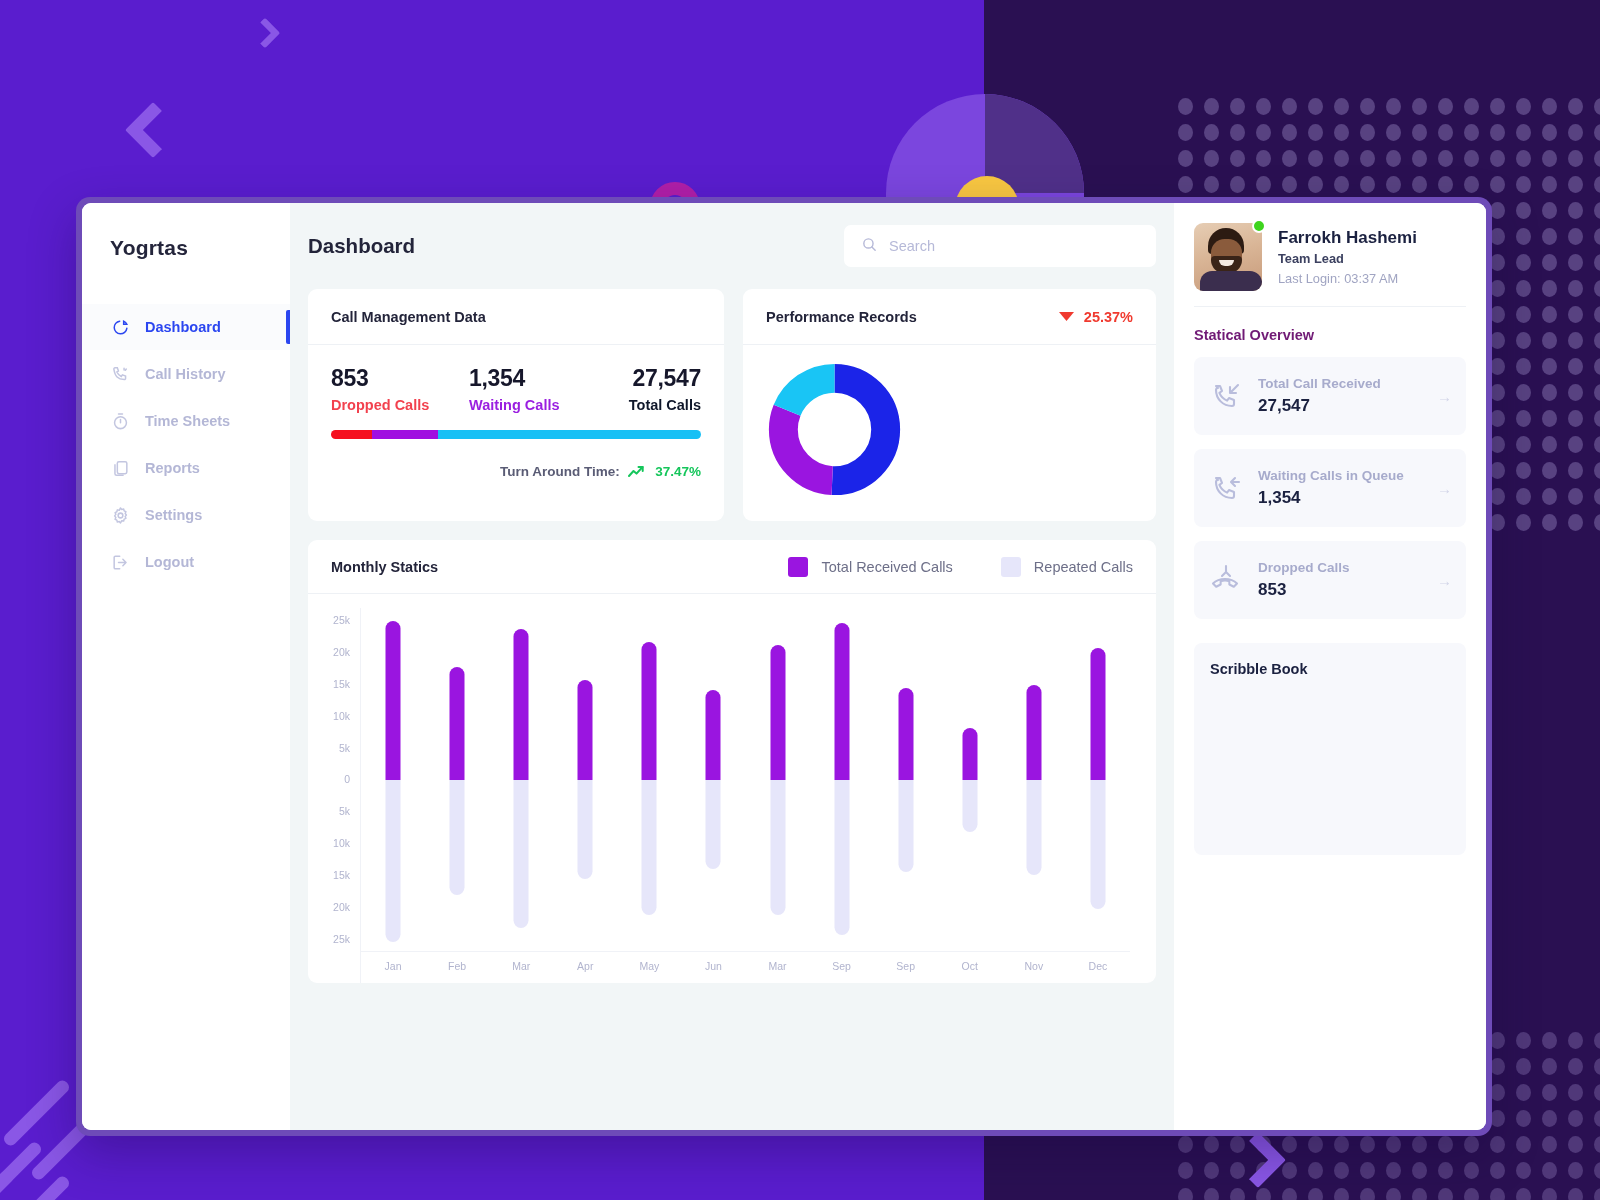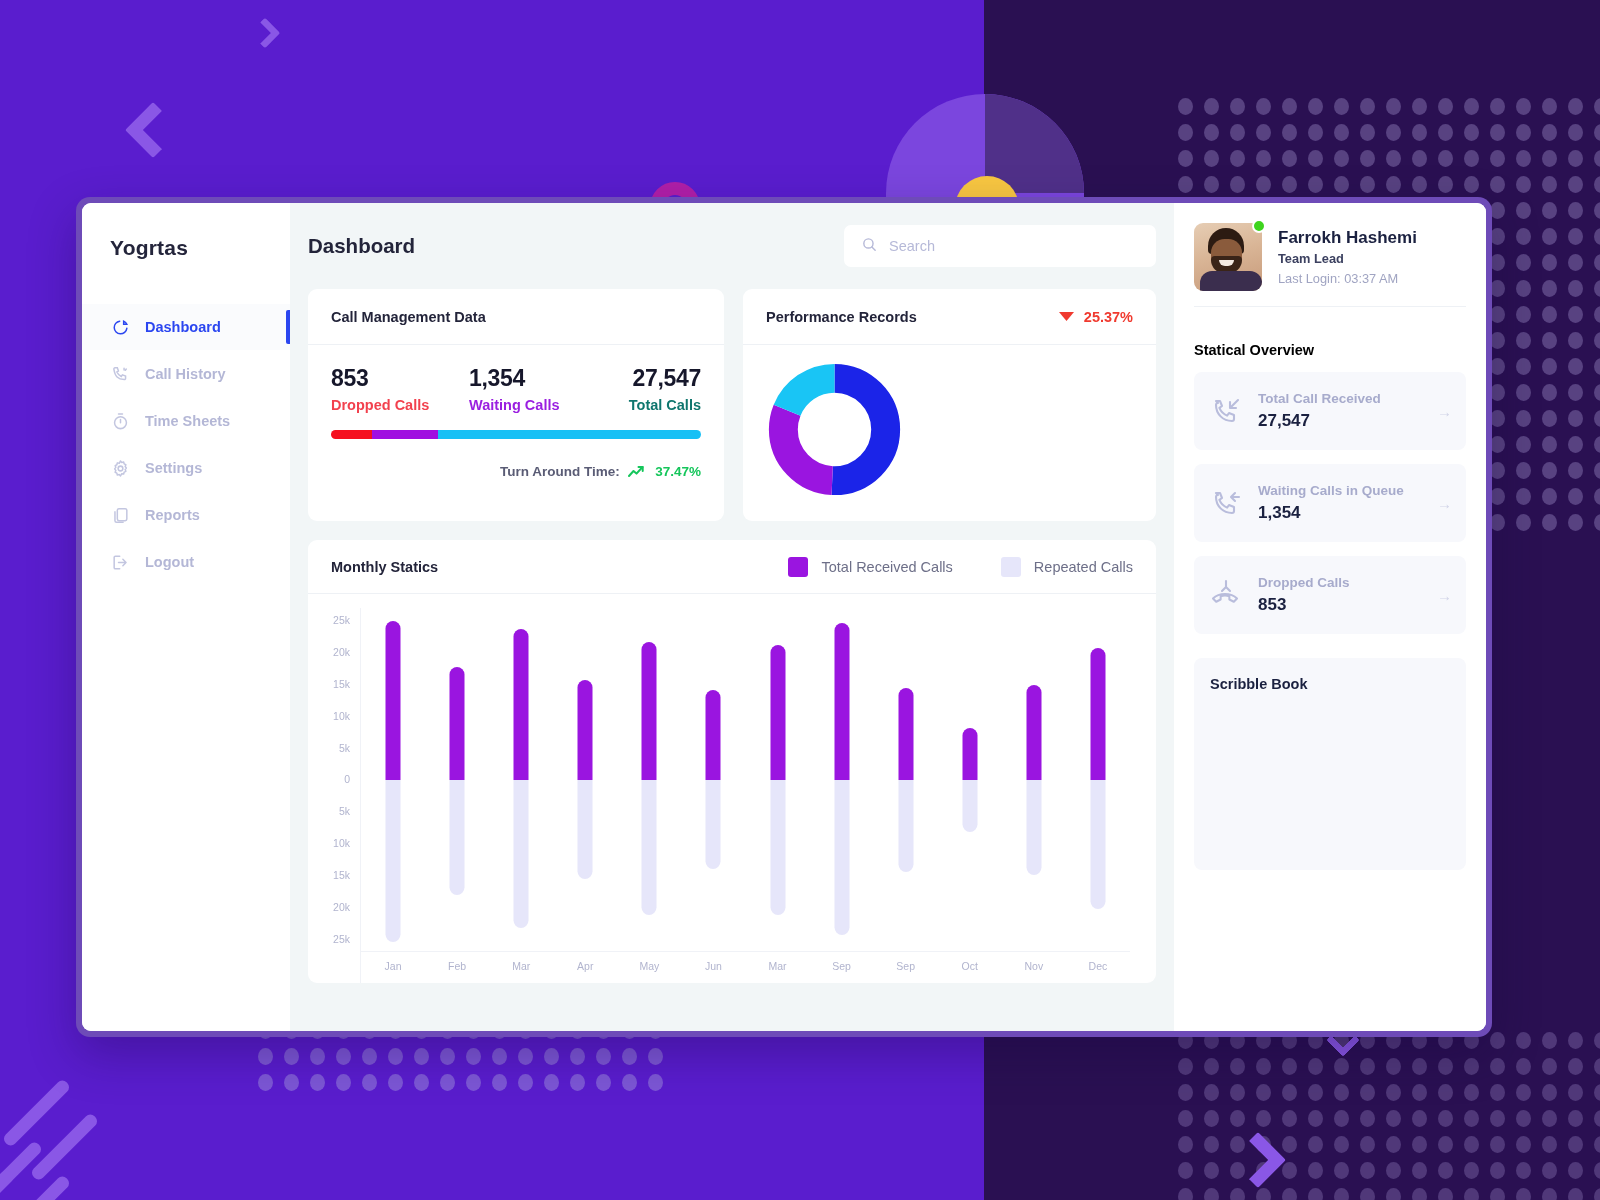--- a/index.html
+++ b/index.html
@@ -43,21 +43,21 @@
   .chev-thin { border-width: 0 7px 7px 0; }
 
   .stripes { position: absolute; left: 0px; top: 1070px; width: 130px; height: 130px; }
   .stripes i {
     position: absolute; width: 13px; height: 86px; background: #8A57E6;
     border-radius: 6px; transform: rotate(45deg); transform-origin: center;
   }
 
   
   #window {
-    position: absolute; left: 76px; top: 197px; width: 1416px; height: 840px;
+    position: absolute; left: 76px; top: 197px; width: 1416px; height: 939px;
     background: #6E4BB8; border-radius: 14px; padding: 6px;
     box-shadow: 0 18px 48px rgba(20,0,60,.30);
   }
   #app {
     width: 100%; height: 100%; background: #F2F6F7; border-radius: 9px;
     display: flex; overflow: hidden;
   }
 
   
   #sidebar {
@@ -113,21 +113,21 @@
     border-bottom: 1px solid #EEF1F5;
     font-size: 14.5px; font-weight: bold; color: #23243A;
   }
   .cmd-body { padding: 20px 23px 0; }
   .kpis { display: flex; }
   .kpi { flex: 1; }
   .kpi:nth-child(2) { text-align: left; padding-left: 22px; }
   .kpi:nth-child(3) { text-align: right; }
   .kpi-num { font-size: 23px; font-weight: bold; color: #16172B; letter-spacing: -.3px; }
   .kpi-lbl { margin-top: 5px; font-size: 14.5px; font-weight: bold; }
-  .c-red { color: #F2414E; } .c-pur { color: #9A1FE0; } .c-cyan { color: #0f766e; }
+  .c-red { color: #F2414E; } .c-pur { color: #9A1FE0; } .c-cyan { color: #0f172a; }
   .pbar { margin-top: 17px; height: 9px; border-radius: 5px; overflow: hidden; display: flex; }
   .pbar i { display: block; height: 100%; }
   .tat { margin-top: 25px; text-align: right; font-size: 13.5px; font-weight: bold; color: #5A5C75; }
   .tat b { color: #15C65B; margin-left: 6px; }
   .tat svg { vertical-align: -2px; margin-left: 5px; }
 
   
   .perf { flex: 1; height: 232px; }
   .perf-pct { margin-left: auto; display: flex; align-items: center; gap: 10px; font-size: 14.5px; font-weight: bold; color: #F03A2F; }
   .perf-body { display: flex; align-items: center; padding: 17px 24px 0; }
@@ -182,21 +182,21 @@
   .avatar .smile { position: absolute; left: 25px; top: 37px; width: 15px; height: 6px; background: #F3EAE2; border-radius: 0 0 9px 9px; }
   .avatar .shirt { position: absolute; left: 6px; bottom: 0; width: 62px; height: 20px; background: #3B2E4E; border-radius: 12px 12px 0 0; }
   .status-dot {
     position: absolute; right: -4px; top: -4px; width: 14px; height: 14px;
     border-radius: 50%; background: #3FD41E; border: 2px solid #fff;
   }
   .p-name { font-size: 17px; font-weight: bold; color: #1B2140; }
   .p-role { margin-top: 3px; font-size: 12.8px; font-weight: bold; color: #3C4160; }
   .p-login { margin-top: 5px; font-size: 12.8px; color: #A0A4C2; }
 
-  .sec-title { margin-top: 35px; font-size: 14.5px; font-weight: bold; color: #000000; }
+  .sec-title { margin-top: 20px; font-size: 14.5px; font-weight: bold; color: #701a75; }
   .tile {
     margin-top: 14px; height: 78px; background: #F7F8FC; border-radius: 8px;
     display: flex; align-items: center; gap: 16px; padding: 0 14px 0 16px; cursor: pointer;
   }
   .tile svg.ico { width: 32px; height: 32px; flex: 0 0 32px; }
   .tile-txt { flex: 1; }
   .tile-lbl { font-size: 13.5px; font-weight: bold; color: #A7ABCC; }
   .tile-val { margin-top: 5px; font-size: 17px; font-weight: bold; color: #1B2140; }
   .tile-arrow { font-size: 15px; color: #D2D5E8; }
 
@@ -732,35 +732,35 @@
                 <circle cx="12" cy="13.5" r="7.5"></circle>
                   <path d="M12 9.5v4M9.5 2.5h5"></path>
               </svg>
             </span>
             <span>Time Sheets</span>
           </div>
 
           <div class="nav-item">
             <span class="nav-ico">
               <svg viewBox="0 0 24 24" fill="none" stroke="#C3C6E0" stroke-width="1.9" stroke-linejoin="round">
+                <rect x="8" y="3.5" width="12" height="15" rx="2"></rect>
+                  <path d="M5 6.5v12a2 2 0 0 0 2 2h9"></path>
+              </svg>
+            </span>
+            <span>Reports</span>
+          </div>
+
+          <div class="nav-item">
+            <span class="nav-ico">
+              <svg viewBox="0 0 24 24" fill="none" stroke="#C3C6E0" stroke-width="1.9" stroke-linejoin="round">
                 <circle cx="12" cy="12" r="3"></circle>
                 <path d="M12 2.5l1.6 1.8 2.4-.5.6 2.4 2.2 1-.9 2.3 1.5 1.9-1.5 1.9.9 2.3-2.2 1-.6 2.4-2.4-.5L12 21.5l-1.6-1.8-2.4.5-.6-2.4-2.2-1 .9-2.3L4.6 12.5 6.1 10.6l-.9-2.3 2.2-1 .6-2.4 2.4.5z"></path>
               </svg>
             </span>
             <span>Settings</span>
-          </div>
-
-          <div class="nav-item">
-            <span class="nav-ico">
-              <svg viewBox="0 0 24 24" fill="none" stroke="#C3C6E0" stroke-width="1.9" stroke-linejoin="round">
-                <rect x="8" y="3.5" width="12" height="15" rx="2"></rect>
-                  <path d="M5 6.5v12a2 2 0 0 0 2 2h9"></path>
-              </svg>
-            </span>
-            <span>Reports</span>
           </div>
 
           <div class="nav-item">
             <span class="nav-ico">
               <svg viewBox="0 0 24 24" fill="none" stroke="#C3C6E0" stroke-width="1.9" stroke-linecap="round" stroke-linejoin="round">
                 <path d="M11 4H5.5A1.5 1.5 0 0 0 4 5.5v13A1.5 1.5 0 0 0 5.5 20H11"></path>
                 <path d="M15 8l4 4-4 4M9.5 12H19"></path>
               </svg>
             </span>
             <span>Logout</span>

